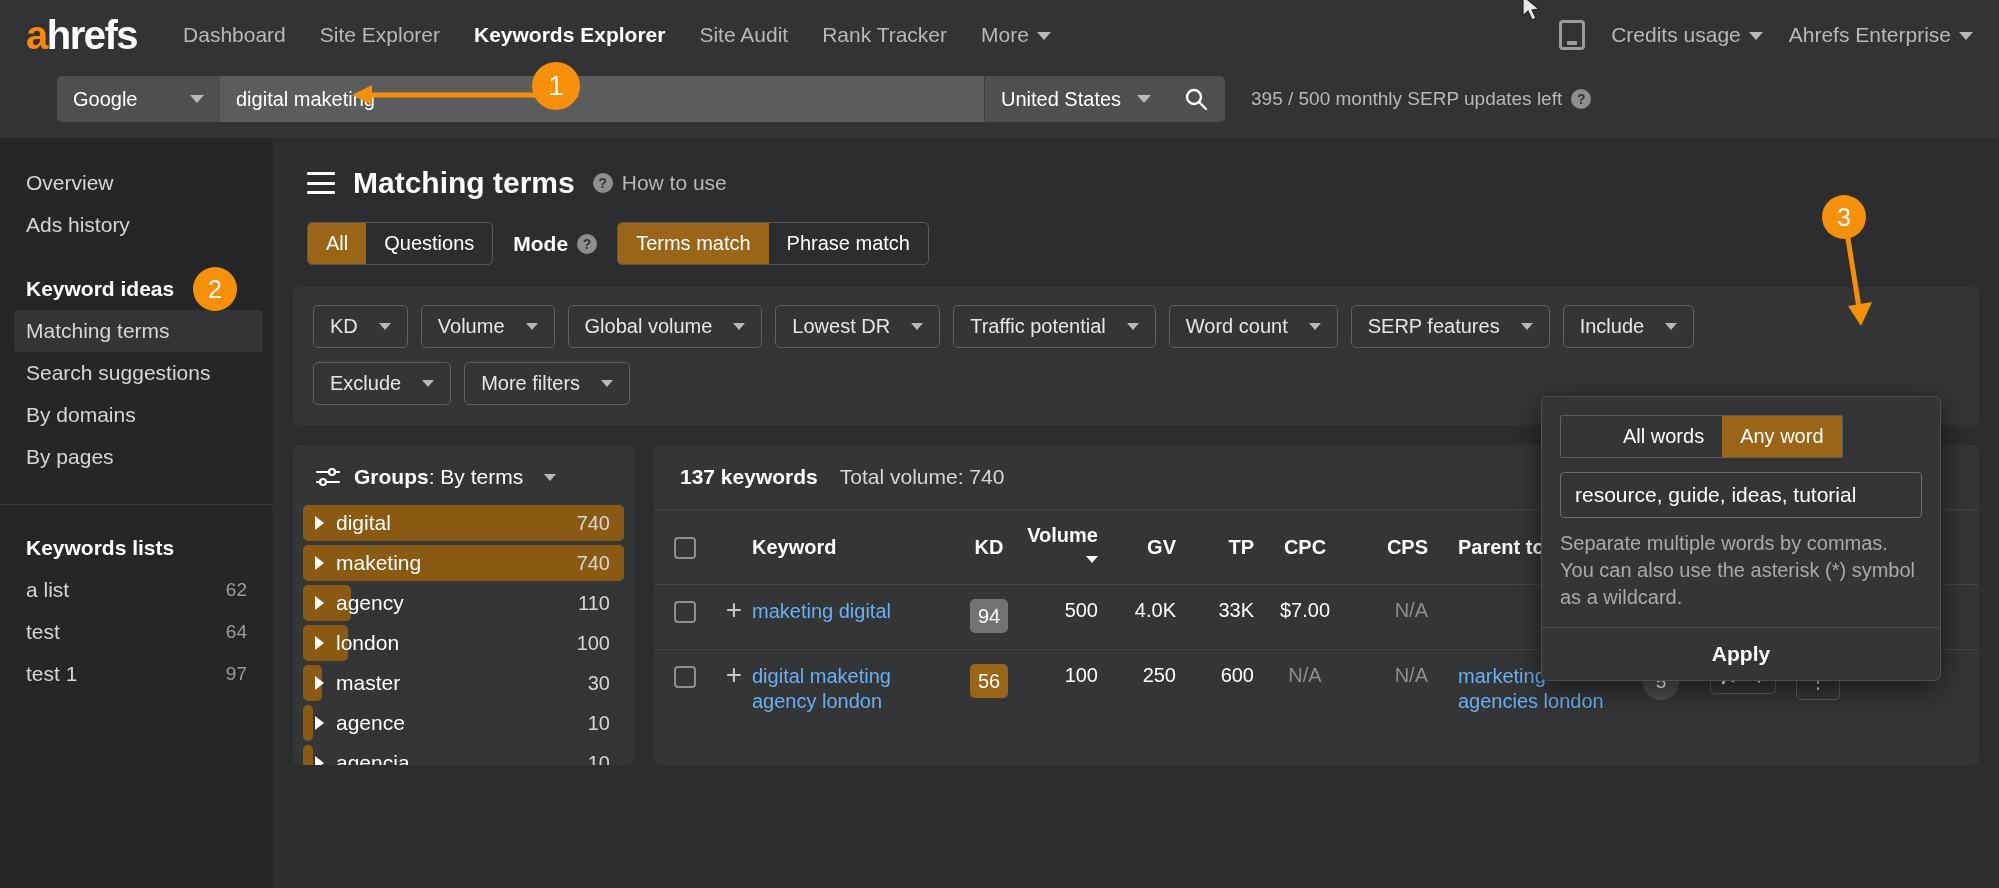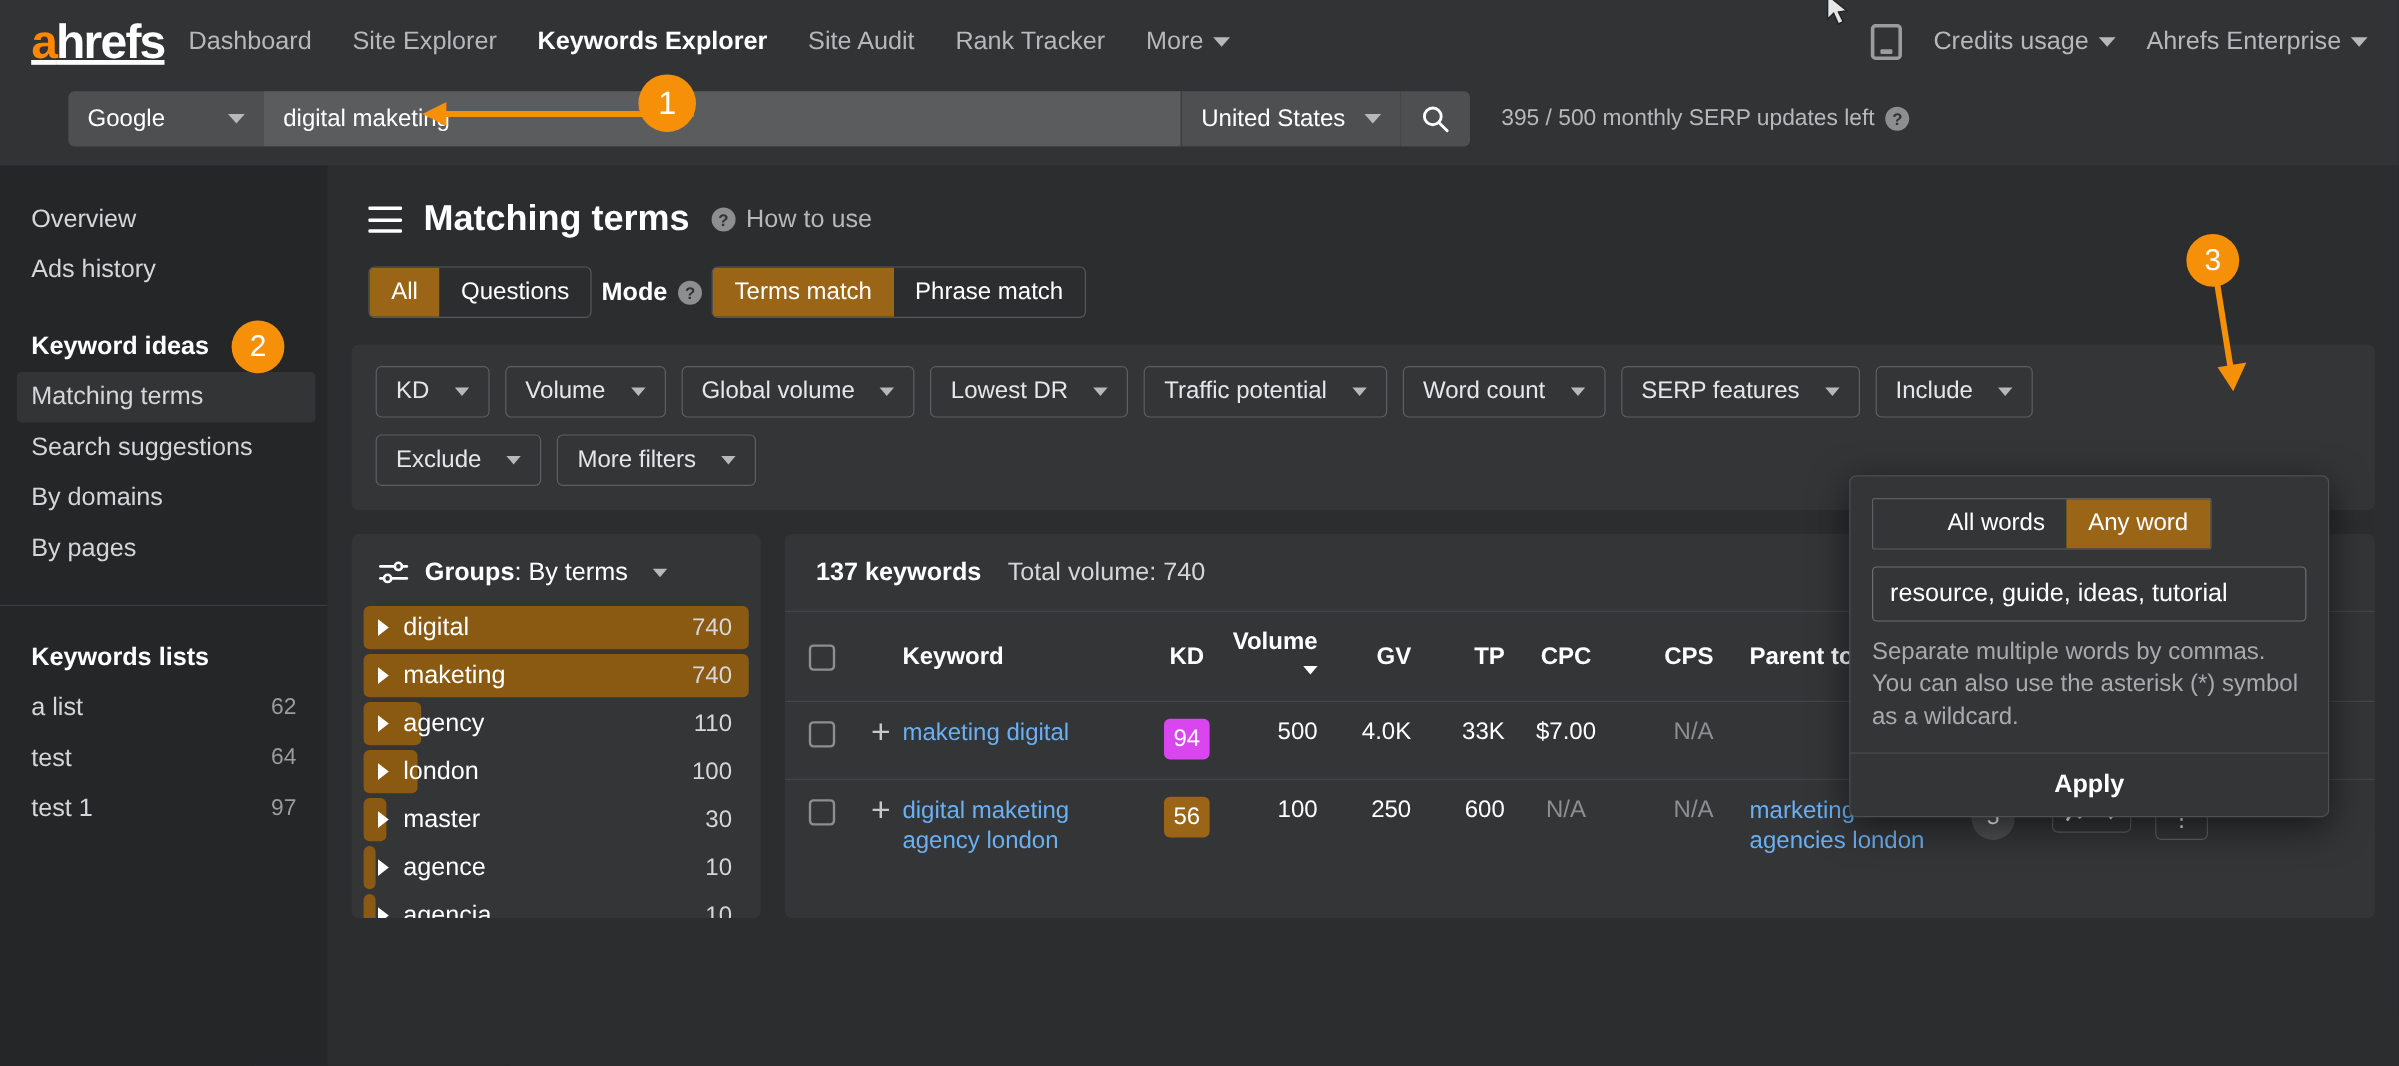--- a/index.html
+++ b/index.html
@@ -10,21 +10,21 @@
     overflow: hidden;
   }
   .app { position: relative; width: 1999px; height: 888px; background: #2b2d2f; }
 
   
   .topnav {
     height: 70px; background: #313335;
     display: flex; align-items: center; padding: 0 26px;
     position: relative;
   }
-  .logo { font-size: 40px; font-weight: bold; letter-spacing: -1.5px; color: #ffffff; margin-right: 20px; line-height: 1; text-decoration: underline; }
+  .logo { font-size: 40px; font-weight: bold; letter-spacing: -1.5px; color: #ffffff; margin-right: 46px; line-height: 1; }
   .logo .a { color: #ff8800; }
   .nav-items { display: flex; gap: 34px; }
   .nav-link { font-size: 21px; color: #b6b8ba; white-space: nowrap; cursor: pointer; }
   .nav-link.active { color: #ffffff; font-weight: bold; }
   .caret { display: inline-block; width: 0; height: 0; border-left: 7px solid transparent; border-right: 7px solid transparent; border-top: 8px solid #b6b8ba; margin-left: 8px; vertical-align: middle; }
   .caret.sm { border-left-width: 6px; border-right-width: 6px; border-top-width: 7px; }
   .nav-right { margin-left: auto; display: flex; align-items: center; gap: 26px; }
   .mobile-icon { width: 26px; height: 30px; border: 3px solid #9a9c9e; border-radius: 4px; position: relative; }
   .mobile-icon::after { content:""; position:absolute; left:50%; transform:translateX(-50%); bottom:2px; width:10px; height:4px; background:#9a9c9e; border-radius:1px; }
 
@@ -64,21 +64,21 @@
   .kw-row .cnt { color: #9a9c9e; font-size: 19px; }
 
   
   .main { flex: 1; background: #2b2d2f; position: relative; overflow: hidden; }
   .main-head { display: flex; align-items: center; gap: 18px; padding: 28px 0 0 34px; }
   .burger { width: 28px; height: 22px; display: flex; flex-direction: column; justify-content: space-between; cursor: pointer; }
   .burger span { display: block; height: 3px; background: #ffffff; border-radius: 1px; }
   .page-title { font-size: 30px; font-weight: bold; color: #ffffff; }
   .howto { display: flex; align-items: center; gap: 9px; color: #b6b8ba; font-size: 21px; cursor: pointer; }
 
-  .tabs-row { display: flex; gap: 8px; padding: 22px 0 0 34px; }
+  .tabs-row { display: flex; gap: 20px; padding: 22px 0 0 34px; }
   .seg { display: flex; border: 1px solid #58595b; border-radius: 5px; overflow: hidden; }
   .seg-btn { font-size: 20px; color: #ffffff; padding: 9px 18px; cursor: pointer; background: transparent; white-space: nowrap; }
   .seg-btn.on { background: #9a6516; }
   .mode-lbl { font-size: 21px; font-weight: bold; color: #ffffff; display: flex; align-items: center; gap: 9px; }
 
   
   .filters { background: #333537; margin: 22px 20px 0 20px; border-radius: 6px; padding: 18px 20px 20px 20px; position: relative; }
   .frow { display: flex; gap: 13px; flex-wrap: nowrap; }
   .frow + .frow { margin-top: 14px; }
   .fbtn {
@@ -391,21 +391,21 @@
           <div id="table-rows">
               <div class="tbl-row">
                 <div class="c-check">
                   <div class="cb"></div>
                 </div>
                 <div class="c-plus">+</div>
                 <div class="c-kw">
                   <a>maketing digital</a>
                 </div>
                 <div class="c-kd">
-                  <span class="kd-badge" style="background: #d946ef;">94</span>
+                  <span class="kd-badge" style="background: #737373;">94</span>
                 </div>
                 <div class="c-num">500</div>
                 <div class="c-num">4.0K</div>
                 <div class="c-num">33K</div>
                 <div class="c-num w-cpc">$7.00</div>
                 <div class="c-num na">N/A</div>
                 <div class="c-parent">
                   <a></a>
                 </div>
                 <div class="c-sf"></div>

